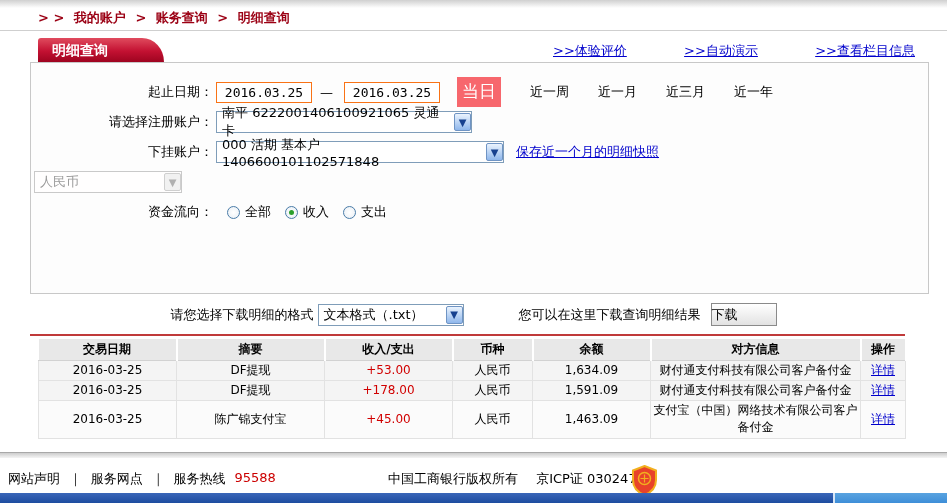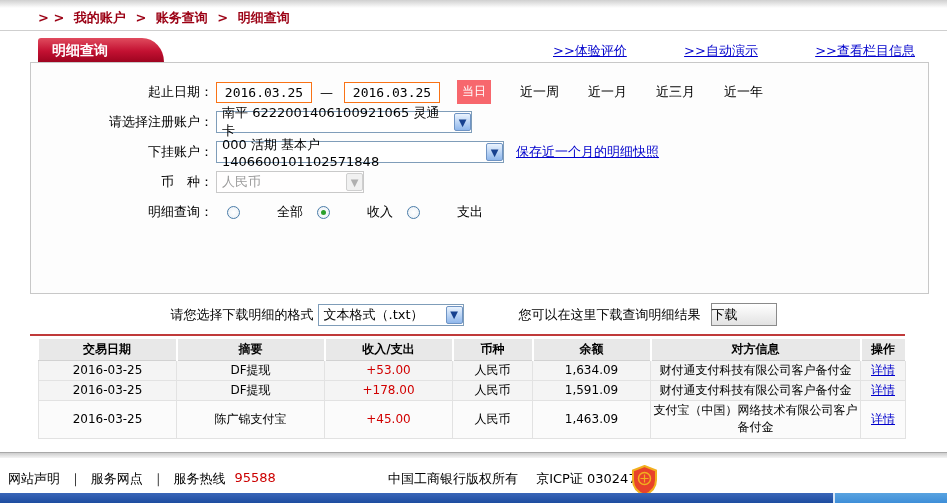--- a/index.html
+++ b/index.html
@@ -26,34 +26,34 @@
   .toolbar-links a { color:#0000cc; text-decoration:underline; cursor:pointer; font-size:13px; }
 
   
   .panel { position:absolute; left:30px; top:62px; width:899px; height:232px;
     background:#fdfdfd; border:1px solid #c8c8c8; padding-top:16px; }
   .form-row { display:flex; align-items:center; height:26px; margin-bottom:4px; }
   .lbl { width:182px; text-align:right; flex:none; font-size:13px; }
   .txt-input { width:96px; height:21px; border:1px solid #f97316; background:#fff;
     text-align:center; font-size:13px; font-family:"DejaVu Sans Mono","Liberation Mono",monospace; margin-left:3px; }
   .dash { margin:0 8px; }
-  .badge { background:#f7676d; color:#fff; padding:3px 5px 4px; margin-left:17px; font-size:12px; cursor:pointer; }
+  .badge { background:#f7676d; color:#fff; padding:3px 5px 4px; margin-left:17px; font-size:17px; cursor:pointer; }
   .range { margin-left:29px; cursor:pointer; }
 
   .select { display:inline-flex; align-items:center; justify-content:space-between;
     border:1px solid #7f9db9; background:#fff; height:22px; margin-left:3px; padding-left:5px; font-size:13px; }
   .select .arrow { width:17px; height:18px; margin-left:6px; flex:none;
     background:linear-gradient(#eaf3fd,#8fb7ec); border:1px solid #6f94c4; border-radius:2px;
     color:#17418f; display:flex; align-items:center; justify-content:center; font-size:10px; }
   .select.disabled { border-color:#c9c9c9; color:#9a9a9a; background:#fffefe; }
   .select.disabled .arrow { background:#f1f1f1; border-color:#cfcfcf; color:#b0b0b0; }
   .snapshot { margin-left:12px; }
   .link { color:#0000cc; text-decoration:underline; cursor:pointer; }
 
-  .flow-opt { display:flex; align-items:center; margin-left:14px; cursor:pointer;gap:32px; }
+  .flow-opt { display:flex; align-items:center; margin-left:14px; cursor:pointer; }
   .flow-opt:first-of-type { margin-left:6px; }
   .radio { width:13px; height:13px; border:1px solid #4a7ca8; border-radius:50%;
     background:radial-gradient(#ffffff,#e8eef4); display:inline-block; position:relative; margin-right:5px; flex:none; }
   .radio.checked::after { content:""; position:absolute; left:3px; top:3px; width:5px; height:5px;
     background:#2ca02c; border-radius:50%; }
 
   .query-btn { display:block; margin:14px auto 0; width:76px; height:28px;
     border:1px solid #3a7ab8; border-radius:5px; cursor:pointer;
     background:linear-gradient(180deg,#f5fbdc 0%,#d3ecac 20%,#8ec9e8 60%,#2f96cf 100%);
     color:#083a66; font-weight:bold; font-size:15px; text-align:center; line-height:25px;
@@ -143,29 +143,28 @@
   <div class="form-row">
     <span class="lbl">下挂账户：</span>
     <span class="select" style="width:288px">
       <span>000 活期 基本户 1406600101102571848</span>
       <span class="arrow">▼</span>
     </span>
     <a class="link snapshot">保存近一个月的明细快照</a>
   </div>
 
   <div class="form-row">
-    <span class="lbl">币　种：</span>
     <span class="select disabled" style="width:148px">
       <span>人民币</span>
       <span class="arrow">▼</span>
     </span>
   </div>
 
   <div class="form-row">
-    <span class="lbl">明细查询：</span>
+    <span class="lbl">资金流向：</span>
     <span class="flow-opt">
       <span class="radio"></span>
       <span>全部</span>
     </span>
     <span class="flow-opt">
       <span class="radio checked"></span>
       <span>收入</span>
     </span>
     <span class="flow-opt">
       <span class="radio"></span>

